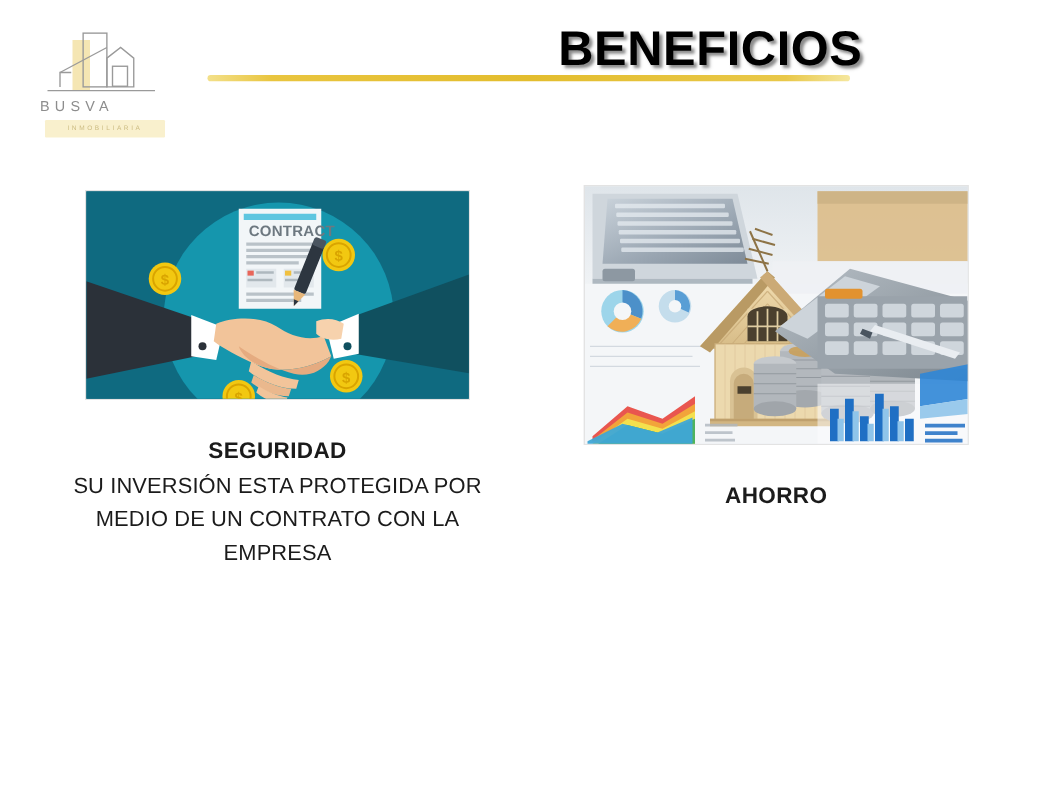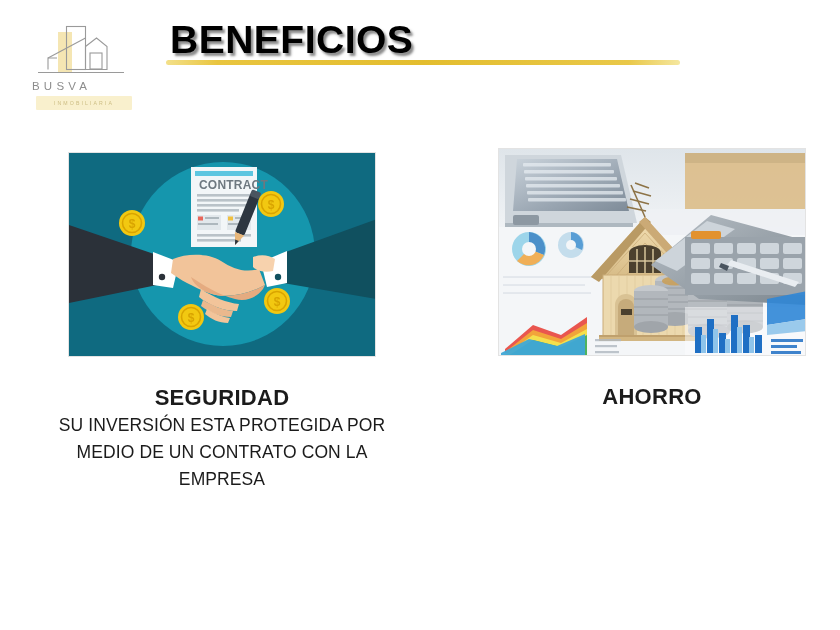--- a/index.html
+++ b/index.html
@@ -62,21 +62,21 @@
     letter-spacing: 2.1px;
     color: #cdbd84;
     line-height: 12px;
   }
 
   
   #slide-title {
     position: absolute;
     left: 170px; top: 18px;
     width: 520px;
-    text-align: left;
+    text-align: right;
     font-size: 39px;
     font-weight: 700;
     letter-spacing: .5px;
     color: #000000;
     text-shadow: 2.5px 2.5px 2.5px rgba(40,40,40,.55);
     line-height: 44px;
   }
   #title-rule {
     position: absolute;
     left: 166px; top: 60px;
@@ -86,46 +86,46 @@
                 #f3e08a 0%, #e9c53f 10%, #e3bd2e 50%, #e9c849 90%, #f5e79f 100%);
   }
 
   
   .benefit-col {
     position: absolute;
     top: 148px;
     width: 346px;
   }
   #benefit-col-1 { left: 49px; }
-  #benefit-col-2 { left: 479px; }
+  #benefit-col-2 { left: 448px; }
 
   .benefit-figure {
     width: 308px;
-    height: 205px;
+    height: 168px;
     margin: 0 auto;
     position: relative;
     overflow: hidden;
     border: 1px solid #e3e3e3;
     box-sizing: border-box;
   }
   #benefit-col-1 .benefit-figure { margin-top: 4px; }
   #benefit-col-2 .benefit-figure { margin-top: 0px; height: 208px; }
 
   .benefit-caption {
     margin-top: 27px;
     text-align: center;
     font-size: 17.5px;
     line-height: 27px;
     color: #1b1b1b;
     letter-spacing: .1px;
   }
   .benefit-heading {
     display: block;
     font-weight: 700;
-    font-size: 22px;
+    font-size: 18px;
     letter-spacing: .3px;
     margin-bottom: 1px;
   }
 
   
   .illus-handshake { background: #0f6a80; }
 
   
   .photo-house { background: #e9ecef; }
 </style>

